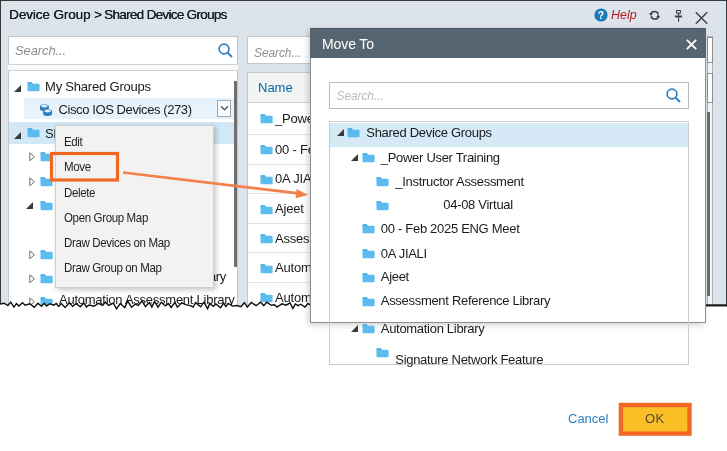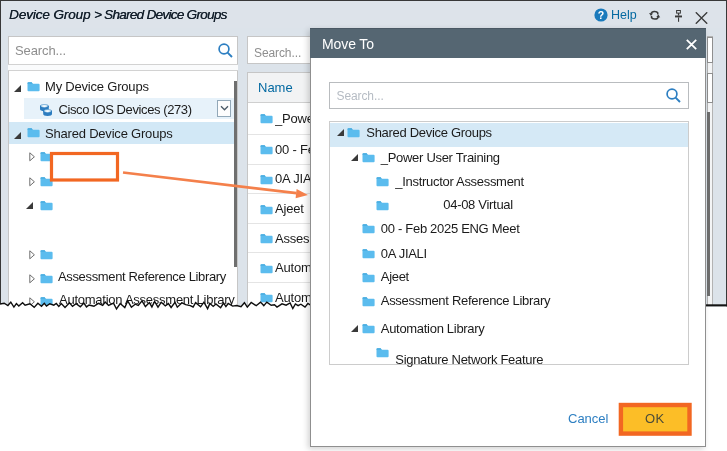--- a/index.html
+++ b/index.html
@@ -4,48 +4,48 @@
 <style>
   html,body{margin:0;padding:0;}
   body{width:727px;height:451px;position:relative;background:#fff;overflow:hidden;
        font-family:"Liberation Sans",sans-serif;}
   .abs{position:absolute;}
   
   #win{position:absolute;left:0;top:0;width:727px;height:312px;overflow:hidden;
        background:#dce3ea;border-left:1.3px solid #383838;border-top:1px solid #383838;
        border-right:1.6px solid #383838;box-sizing:border-box;}
   #topbar{position:absolute;left:0;top:0;width:725px;height:27px;background:#dde3ea;}
-  .crumb{position:absolute;top:6px;font-size:13.5px;font-weight:400;color:#14202c;text-shadow:0.35px 0 0 #14202c;font-style:italic;}
+  .crumb{position:absolute;top:6px;font-size:13.5px;font-weight:400;color:#14202c;text-shadow:0.35px 0 0 #14202c;}
   .panel{position:absolute;background:#fff;border:1px solid #c6c6c6;box-sizing:border-box;}
-  .searchph{position:absolute;font-size:13px;color:#8e8e8e;letter-spacing:-0.1px;}
+  .searchph{position:absolute;font-size:13px;font-style:italic;color:#8e8e8e;letter-spacing:-0.1px;}
   .trow{position:absolute;font-size:13px;color:#1b1b1b;letter-spacing:-0.2px;white-space:nowrap;}
   
   #menu{position:absolute;left:54px;top:124px;width:159px;height:163px;background:#f2f2f2;
         border:1px solid #cfcfcf;box-sizing:border-box;box-shadow:2px 2px 5px rgba(0,0,0,.22);}
   .mi{position:absolute;left:8px;font-size:12.8px;color:#1f1f1f;letter-spacing:-0.4px;transform:scaleX(0.90);transform-origin:0 50%;}
   
-  #modal{position:absolute;left:310px;top:28px;width:396px;height:419px;background:#fff;
+  #modal{position:absolute;left:310px;top:28px;width:396px;height:295px;background:#fff;
          border:1px solid #8f8f8f;border-top:none;box-sizing:border-box;z-index:10;
          box-shadow:-2px 2px 6px rgba(0,0,0,.18);}
   #mhead{position:absolute;left:-1px;top:0;width:396px;height:30px;background:#556672;border-top:1px solid #4a5864;box-sizing:border-box;}
   #annot{position:absolute;left:0;top:0;z-index:20;pointer-events:none;}
   #tearsvg{position:absolute;left:0;top:0;z-index:5;pointer-events:none;}
 </style>
 </head>
 <body>
 <div id="win">
   <div id="topbar">
     <span class="crumb" style="left:8px;letter-spacing:-0.1px;">Device Group &gt;</span>
     <span class="crumb" style="left:103px;letter-spacing:-0.7px;">Shared Device Groups</span>
 
     <svg class="abs" style="left:592.5px;top:6.5px;" width="14" height="14">
       <circle cx="7" cy="7" r="6.6" fill="#1a7abc"></circle>
       <text x="7" y="11" font-size="10.5" font-weight="bold" fill="#fff" text-anchor="middle" font-family="Liberation Sans">?</text>
     </svg>
-    <span class="abs" style="left:610px;top:7px;font-size:12.5px;color:#0369a1;">Help</span>
+    <span class="abs" style="left:610px;top:7px;font-size:12.5px;color:#b91c1c;font-style:italic;">Help</span>
 
     <svg class="abs" style="left:648px;top:9px;" width="12" height="11" viewBox="0 0 12 11">
       <path d="M1.3 3.6 Q2.0 0.8 5.3 0.7 Q8.6 0.6 9.5 2.4 L9.5 4.5 L8.0 4.5 L8.0 3.2 Q7.4 2.1 5.3 2.15 Q3.2 2.2 2.8 3.8 Z" fill="#3a3a3a"></path>
       <polygon points="0.1,2.9 4.0,3.4 1.9,6.1" fill="#3a3a3a"></polygon>
       <path d="M10.0 6.9 Q9.3 9.7 6.0 9.8 Q2.7 9.9 1.8 8.1 L1.8 6.0 L3.3 6.0 L3.3 7.3 Q3.9 8.4 6.0 8.35 Q8.1 8.3 8.5 6.7 Z" fill="#3a3a3a"></path>
       <polygon points="11.2,7.6 7.3,7.1 9.4,4.4" fill="#3a3a3a"></polygon>
     </svg>
 
     <svg class="abs" style="left:672.5px;top:9px;" width="9" height="13" viewBox="0 0 9 13">
       <rect x="2.6" y="0.5" width="3.8" height="2.6" fill="none" stroke="#3a3a3a" stroke-width="1"></rect>
@@ -69,21 +69,21 @@
   <div id="ltree">
       <div class="abs" style="left:22.5px;top:96.5px;width:213px;height:21.5px;background:#e7f2fa;"></div>
       <div class="abs" style="left:8px;top:120.5px;width:227.5px;height:22px;background:#d2e8f6;"></div>
       <svg class="abs" style="left:12px;top:83px;" width="9" height="9">
         <polygon points="8,1 8,8 1,8" fill="#3a3a3a"></polygon>
       </svg>
       <svg class="abs" style="left:26px;top:79.5px;" width="13" height="11" viewBox="0 0 13 11">
         <path d="M0.5 2.2 Q0.5 1.2 1.5 1.2 L4.6 1.2 L5.8 2.7 L11.6 2.7 Q12.6 2.7 12.6 3.7 L12.6 9.3 Q12.6 10.3 11.6 10.3 L1.5 10.3 Q0.5 10.3 0.5 9.3 Z" fill="#5bbcee"></path>
         <path d="M0.5 2.2 Q0.5 1.2 1.5 1.2 L4.6 1.2 L5.8 2.7 L0.5 2.7 Z" fill="#4aacdf"></path>
       </svg>
-      <span class="trow" style="left:44px;top:78px;">My Device Groups</span>
+      <span class="trow" style="left:44px;top:78px;">My Shared Groups</span>
       <svg class="abs" style="left:38px;top:102px;" width="14" height="14" viewBox="0 0 14 14">
         <path d="M1 3.2 L1 6 A4.4 2 0 0 0 9.8 6 L9.8 3.2 Z" fill="#2d7dc0"></path>
         <ellipse cx="5.4" cy="3.2" rx="4.4" ry="2" fill="#2d7dc0"></ellipse>
         <ellipse cx="5.4" cy="3" rx="3.4" ry="1.4" fill="#b8d9ee"></ellipse>
         <ellipse cx="5.4" cy="3.1" rx="2.2" ry="0.8" fill="#fff"></ellipse>
         <path d="M4.2 8.2 L4.2 11 A4.4 2 0 0 0 13 11 L13 8.2 Z" fill="#2d7dc0"></path>
         <ellipse cx="8.6" cy="8.2" rx="4.4" ry="2" fill="#2d7dc0"></ellipse>
         <ellipse cx="8.6" cy="8" rx="3.4" ry="1.4" fill="#b8d9ee"></ellipse>
         <ellipse cx="8.6" cy="8.1" rx="2.2" ry="0.8" fill="#fff"></ellipse>
       </svg>
@@ -196,20 +196,28 @@
         <path d="M0.5 2.2 Q0.5 1.2 1.5 1.2 L4.6 1.2 L5.8 2.7 L0.5 2.7 Z" fill="#4aacdf"></path>
       </svg>
       <span class="abs" style="left:274px;top:288.8px;font-size:13px;color:#1b1b1b;letter-spacing:-0.2px;white-space:nowrap;overflow:hidden;width:36px;">Automation Assessment Library</span>
     </div>
 
   <div class="abs" style="left:705.5px;top:35px;width:6px;height:270px;background:#f4f5f6;border:1px solid #b3b3b3;box-sizing:border-box;"></div>
   <div class="abs" style="left:705.5px;top:36px;width:6px;height:26px;background:#fff;border:1px solid #8f8f8f;box-sizing:border-box;"></div>
   <div class="abs" style="left:705.5px;top:71.5px;width:6px;height:30.5px;background:#fff;border:1px solid #8f8f8f;box-sizing:border-box;"></div>
   <div class="abs" style="left:706px;top:111px;width:2.5px;height:184px;background:#6e6e6e;"></div>
 
+  <div id="menu">
+    <span class="mi" style="top:7.5px;">Edit</span>
+    <span class="mi" style="top:33px;">Move</span>
+    <span class="mi" style="top:58.5px;">Delete</span>
+    <span class="mi" style="top:83.5px;">Open Group Map</span>
+    <span class="mi" style="top:108.5px;">Draw Devices on Map</span>
+    <span class="mi" style="top:133.5px;">Draw Group on Map</span>
+  </div>
 </div>
 
 <svg id="tearsvg" width="727" height="451">
     <path d="M0,304 L4.2,303.2 L7.9,305.5 L10.8,302.1 L13.9,307.1 L16.4,303.5 L18.8,306.0 L22.6,302.7 L25.1,305.2 L29.9,303.8 L34.2,307.4 L37.9,303.2 L41.5,306.2 L44.3,303.3 L46.5,306.1 L49.8,303.8 L53.8,305.2 L56.3,303.5 L58.8,306.5 L61.3,303.6 L65.0,307.4 L69.5,302.7 L72.5,306.4 L76.1,303.6 L80.3,306.8 L83.9,303.0 L86.5,306.9 L89.1,305.0 L93.9,306.3 L98.4,303.3 L102.7,305.3 L105.2,302.1 L108.6,305.4 L113.5,303.2 L116.5,309.0 L120.2,303.5 L124.8,307.5 L127.7,301.0 L131.4,307.2 L135.2,304.2 L138.3,305.5 L142.0,300.9 L145.4,306.6 L149.4,302.6 L151.9,306.9 L154.6,301.4 L158.0,307.2 L161.3,302.2 L165.3,305.9 L168.4,303.6 L171.1,307.5 L175.0,302.3 L177.3,307.2 L182.0,302.8 L185.7,304.6 L190.3,305.6 L193.1,307.0 L195.6,302.6 L200.6,306.8 L203.9,302.2 L207.6,308.6 L209.9,303.4 L213.2,306.4 L215.9,303.9 L220.6,307.7 L223.6,303.1 L225.9,306.6 L228.2,303.5 L232.6,306.1 L236.6,305.5 L241.0,306.6 L244.4,302.7 L247.3,307.1 L251.2,302.5 L256.2,305.7 L260.5,302.1 L263.8,305.6 L266.8,302.1 L271.2,305.3 L274.5,304.7 L277.0,307.0 L282.0,303.8 L286.1,305.2 L290.1,302.9 L292.8,308.5 L295.4,303.9 L298.1,305.7 L300.9,304.2 L305.0,307.1 L307.9,303.5 L311.0,305.4 L311,325 L0,325 Z" fill="#ffffff"></path>
     <path d="M0,304 L4.2,303.2 L7.9,305.5 L10.8,302.1 L13.9,307.1 L16.4,303.5 L18.8,306.0 L22.6,302.7 L25.1,305.2 L29.9,303.8 L34.2,307.4 L37.9,303.2 L41.5,306.2 L44.3,303.3 L46.5,306.1 L49.8,303.8 L53.8,305.2 L56.3,303.5 L58.8,306.5 L61.3,303.6 L65.0,307.4 L69.5,302.7 L72.5,306.4 L76.1,303.6 L80.3,306.8 L83.9,303.0 L86.5,306.9 L89.1,305.0 L93.9,306.3 L98.4,303.3 L102.7,305.3 L105.2,302.1 L108.6,305.4 L113.5,303.2 L116.5,309.0 L120.2,303.5 L124.8,307.5 L127.7,301.0 L131.4,307.2 L135.2,304.2 L138.3,305.5 L142.0,300.9 L145.4,306.6 L149.4,302.6 L151.9,306.9 L154.6,301.4 L158.0,307.2 L161.3,302.2 L165.3,305.9 L168.4,303.6 L171.1,307.5 L175.0,302.3 L177.3,307.2 L182.0,302.8 L185.7,304.6 L190.3,305.6 L193.1,307.0 L195.6,302.6 L200.6,306.8 L203.9,302.2 L207.6,308.6 L209.9,303.4 L213.2,306.4 L215.9,303.9 L220.6,307.7 L223.6,303.1 L225.9,306.6 L228.2,303.5 L232.6,306.1 L236.6,305.5 L241.0,306.6 L244.4,302.7 L247.3,307.1 L251.2,302.5 L256.2,305.7 L260.5,302.1 L263.8,305.6 L266.8,302.1 L271.2,305.3 L274.5,304.7 L277.0,307.0 L282.0,303.8 L286.1,305.2 L290.1,302.9 L292.8,308.5 L295.4,303.9 L298.1,305.7 L300.9,304.2 L305.0,307.1 L307.9,303.5 L311.0,305.4" fill="none" stroke="#0e0e0e" stroke-width="1.4"></path>
     <rect x="704.5" y="306.4" width="22.5" height="19" fill="#fff"></rect>
     <rect x="704.5" y="304.3" width="22.5" height="2.1" fill="#141414"></rect>
   </svg>
 
 <div id="modal">

